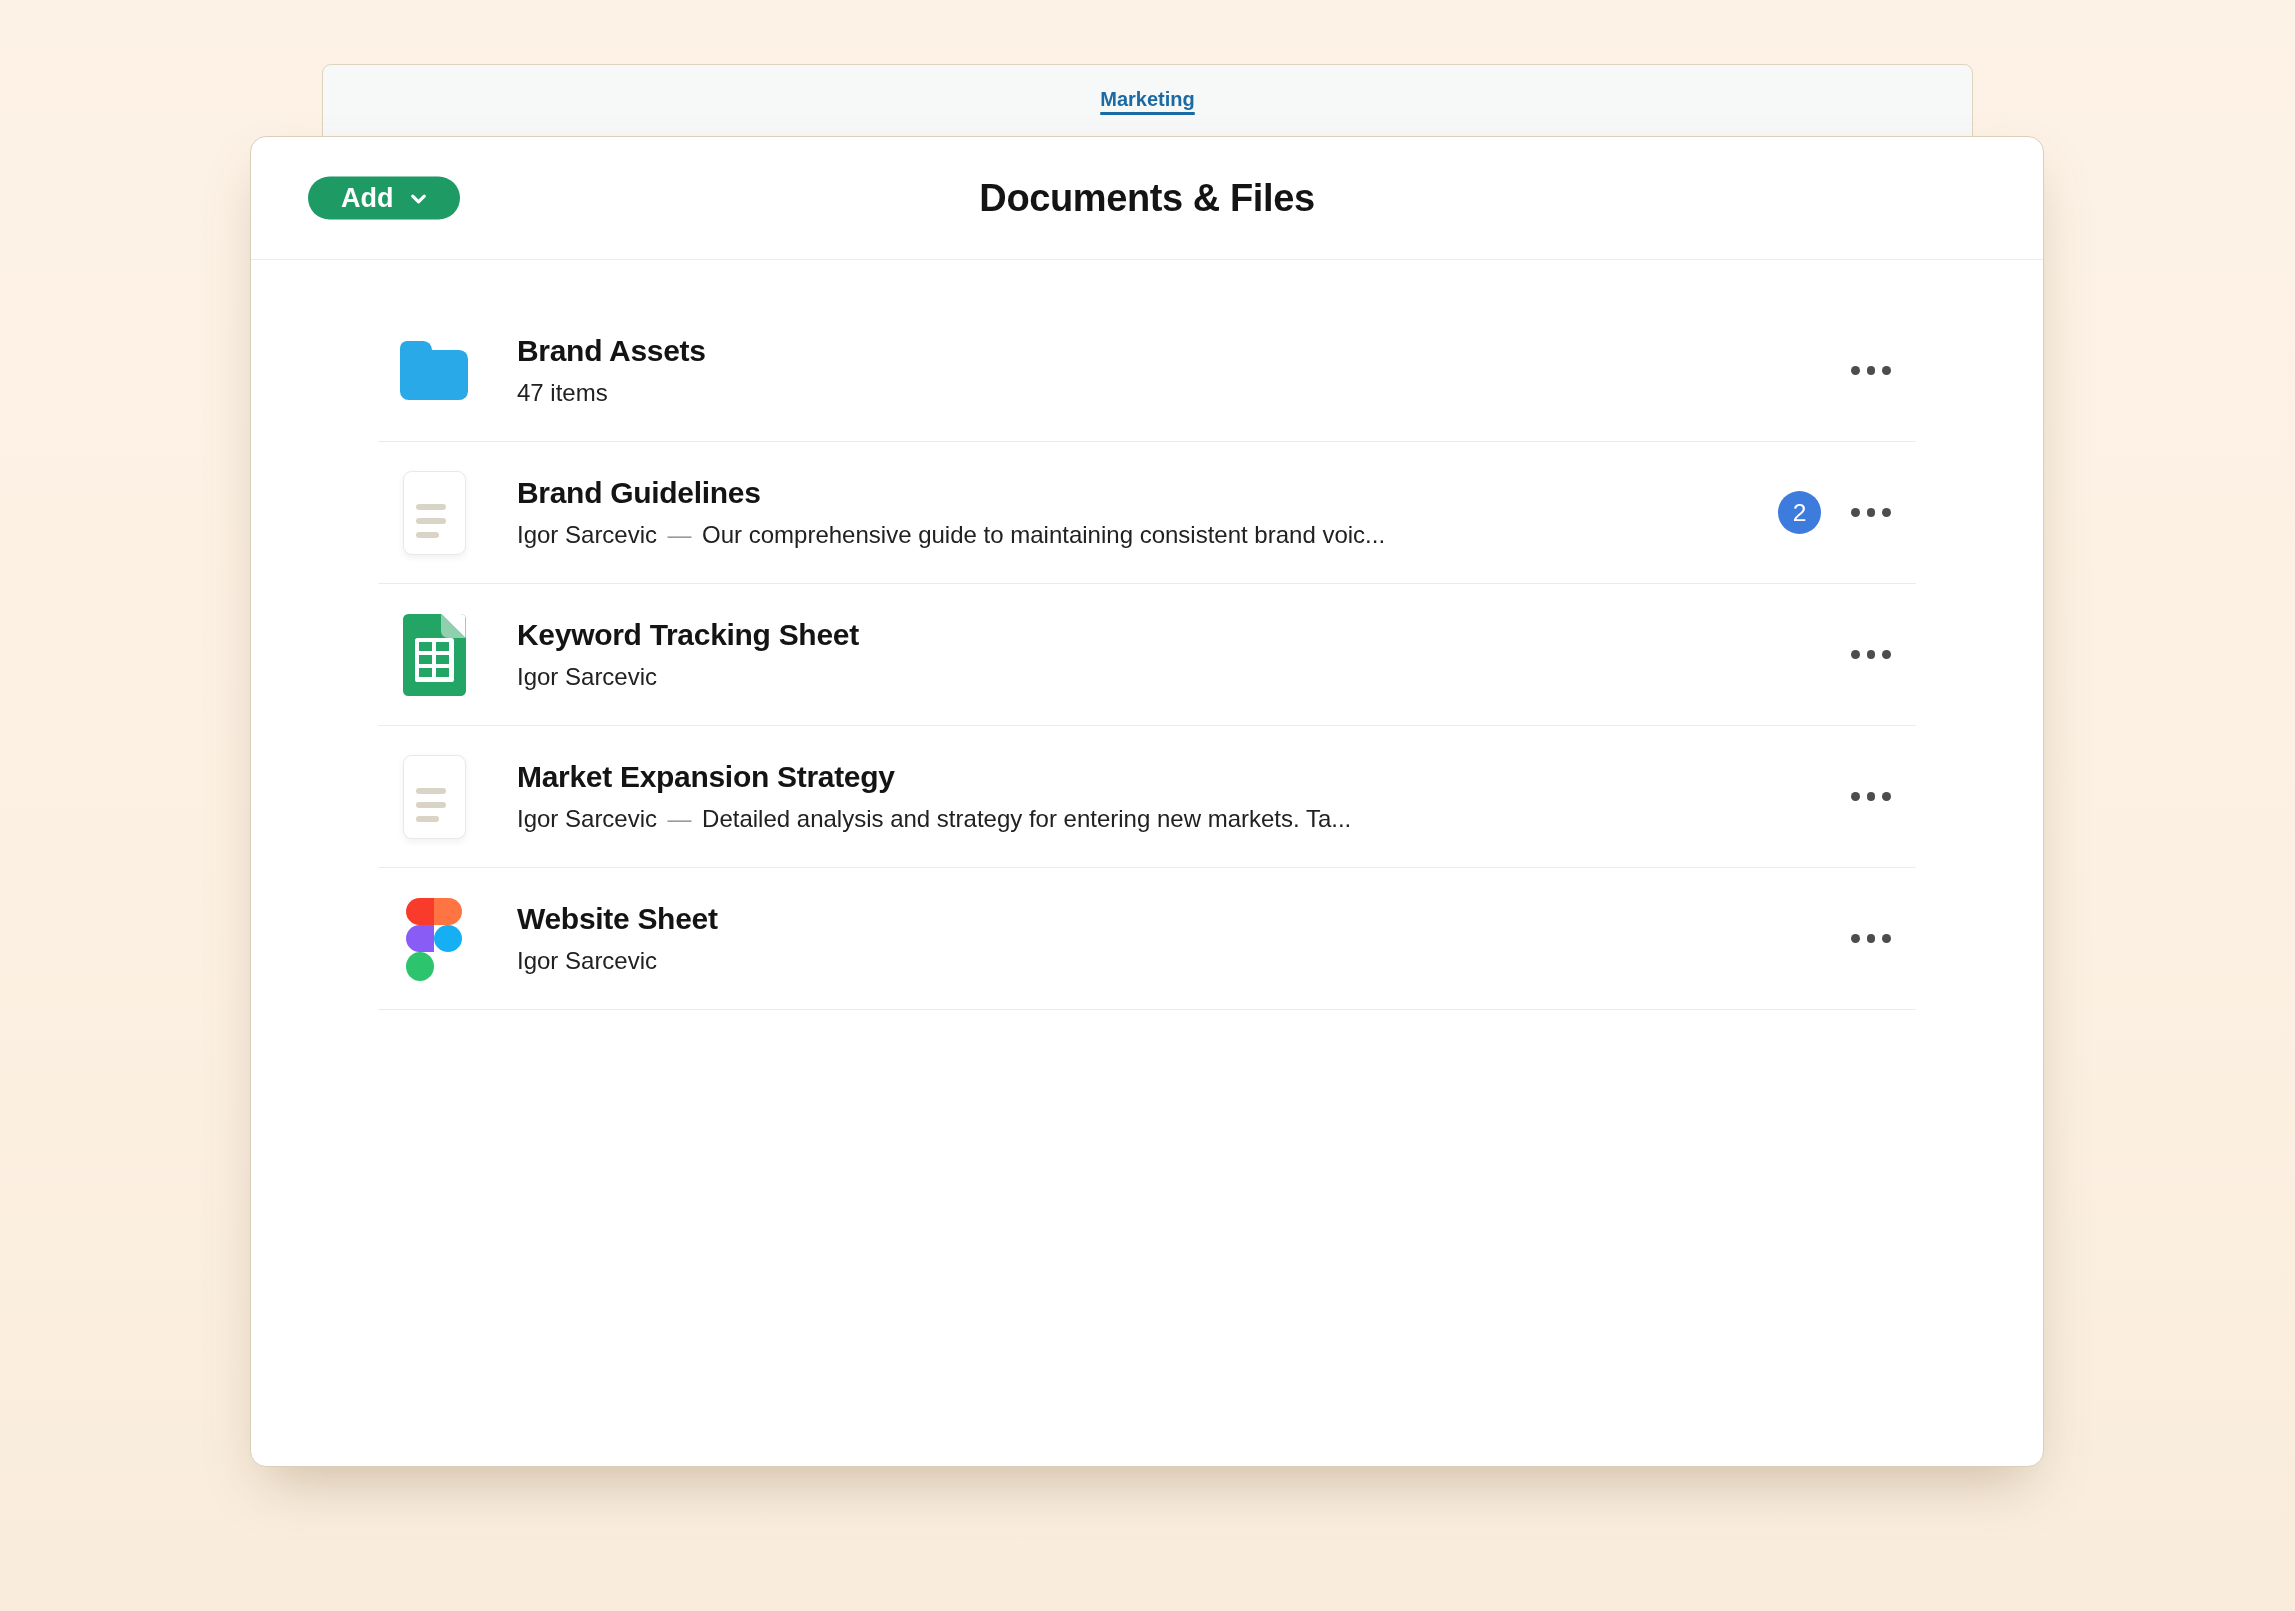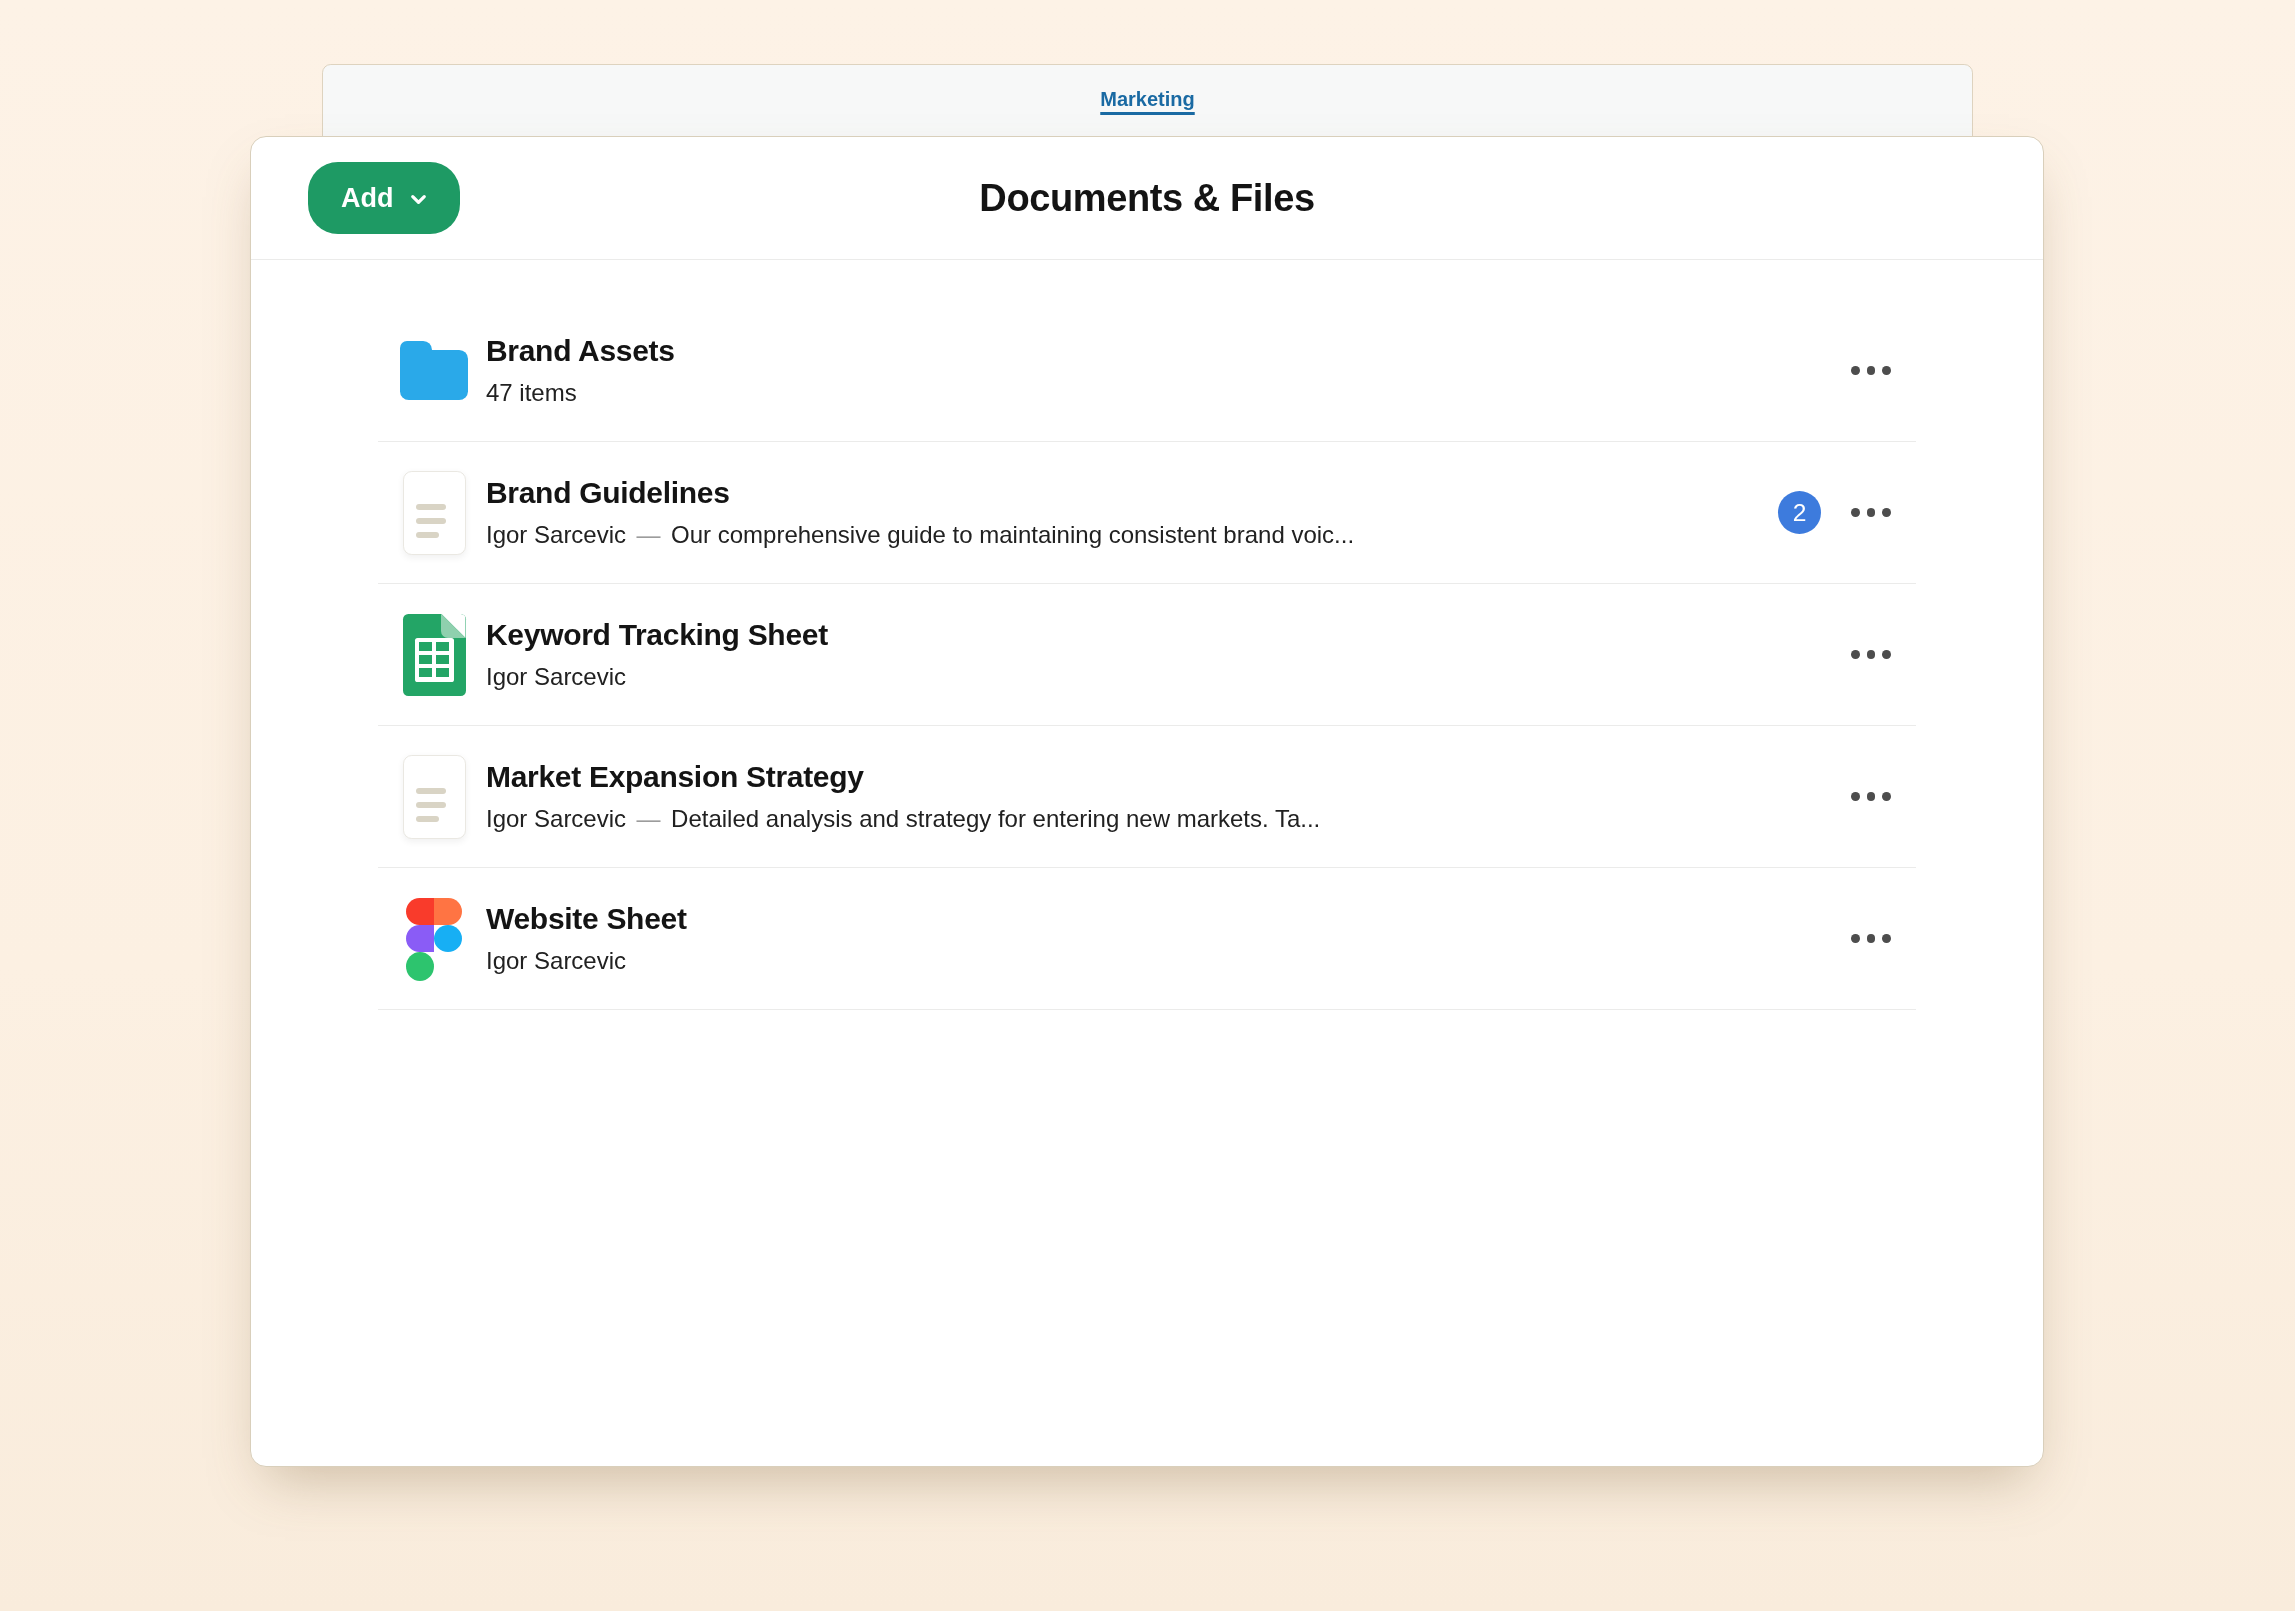--- a/index.html
+++ b/index.html
@@ -56,21 +56,21 @@
     left: 0; right: 0;
     top: 50%; transform: translateY(-50%);
     text-align: center;
     font-size: 38px;
     font-weight: 700;
     letter-spacing: -0.4px;
   }
   .add-button {
     position: absolute;
     left: 57px; top: 50%; transform: translateY(-50%);
-    height: 72px;
+    height: 43px;
     padding: 0 30px 0 33px;
     background: #1e9a64;
     border: none;
     border-radius: 30px;
     color: #ffffff;
     font-family: "Liberation Sans", sans-serif;
     font-size: 27px;
     font-weight: 700;
     display: flex;
     align-items: center;
@@ -88,21 +88,21 @@
     border-bottom: 1.8px solid #ebebea;
     padding: 0 23px 0 22px;
     cursor: pointer;
   }
   .icon-cell {
     width: 68px;
     display: flex;
     justify-content: center;
     flex: 0 0 68px;
   }
-  .row-text { margin-left: 18px; min-width: 0; }
+  .row-text { margin-left: 49px; min-width: 0; }
   .row-title { font-size: 30px; font-weight: 700; color: #141414; letter-spacing: -0.3px; }
   .row-subtitle {
     margin-top: 11.4px;
     font-size: 24px;
     color: #212121;
     white-space: nowrap;
   }
   .row-subtitle .dash { color: #9c9c9c; margin: 0 10.5px; }
   .row-right {
     margin-left: auto;

